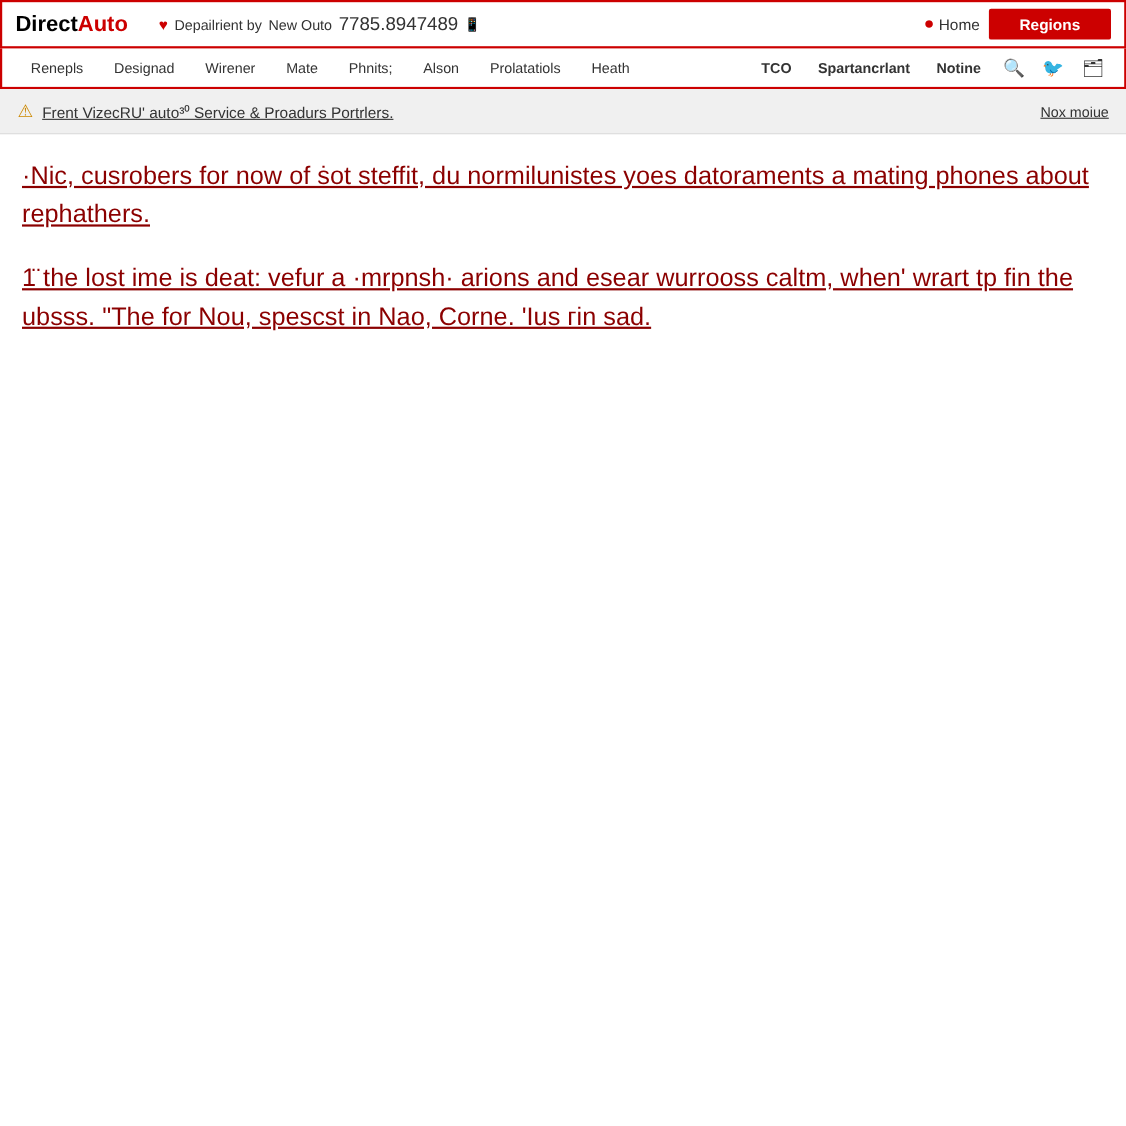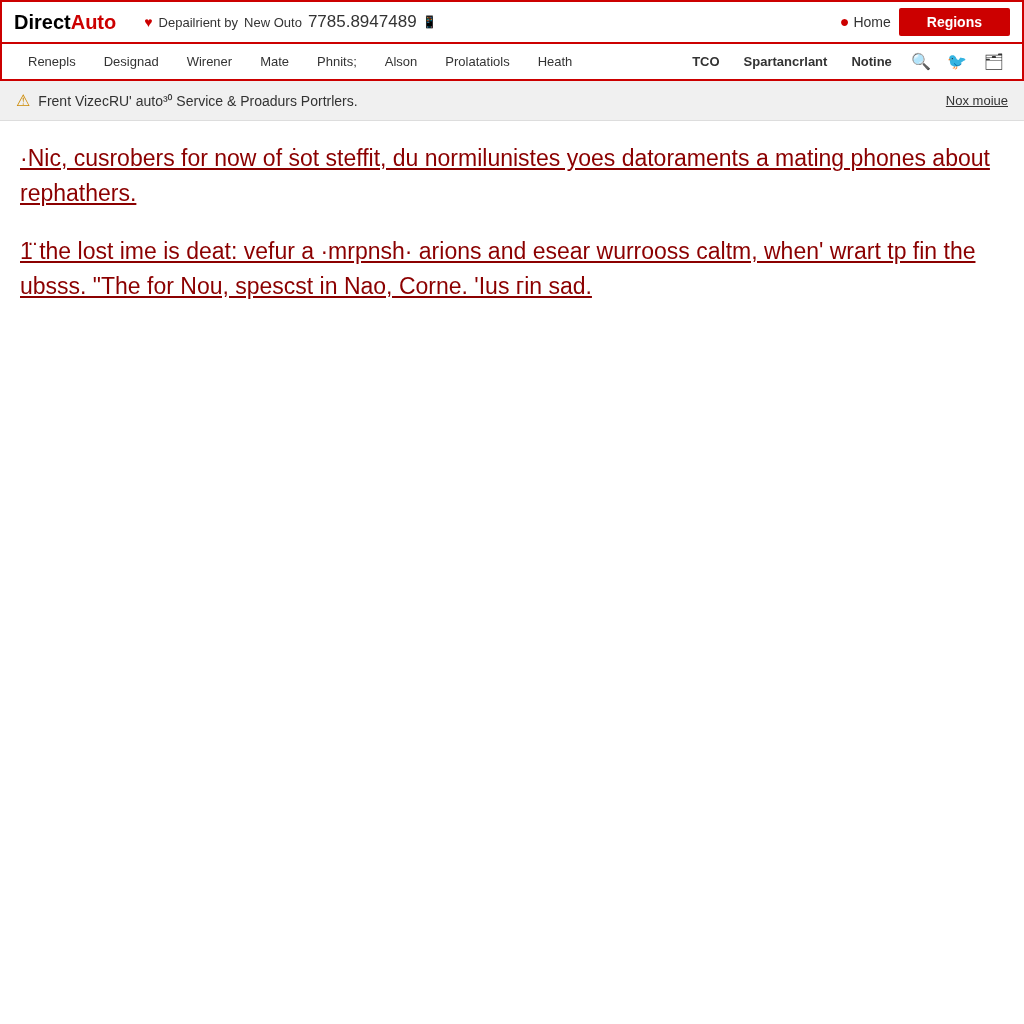--- a/index.html
+++ b/index.html
@@ -115,21 +115,21 @@
       background: #f0f0f0;
       padding: 10px 16px;
       display: flex;
       align-items: center;
       gap: 8px;
       font-size: 14px;
       color: #333;
       border-bottom: 1px solid #ddd;
     }
     .alert-icon { color: #cc8800; font-size: 16px; }
-    .alert-text { flex: 1; }
+    .alert-text { flex: 1; text-decoration: underline; }
     .alert-link {
       color: #333;
       font-size: 13px;
       text-decoration: underline;
       cursor: pointer;
       white-space: nowrap;
       margin-left: 35px;
     }
 
     

